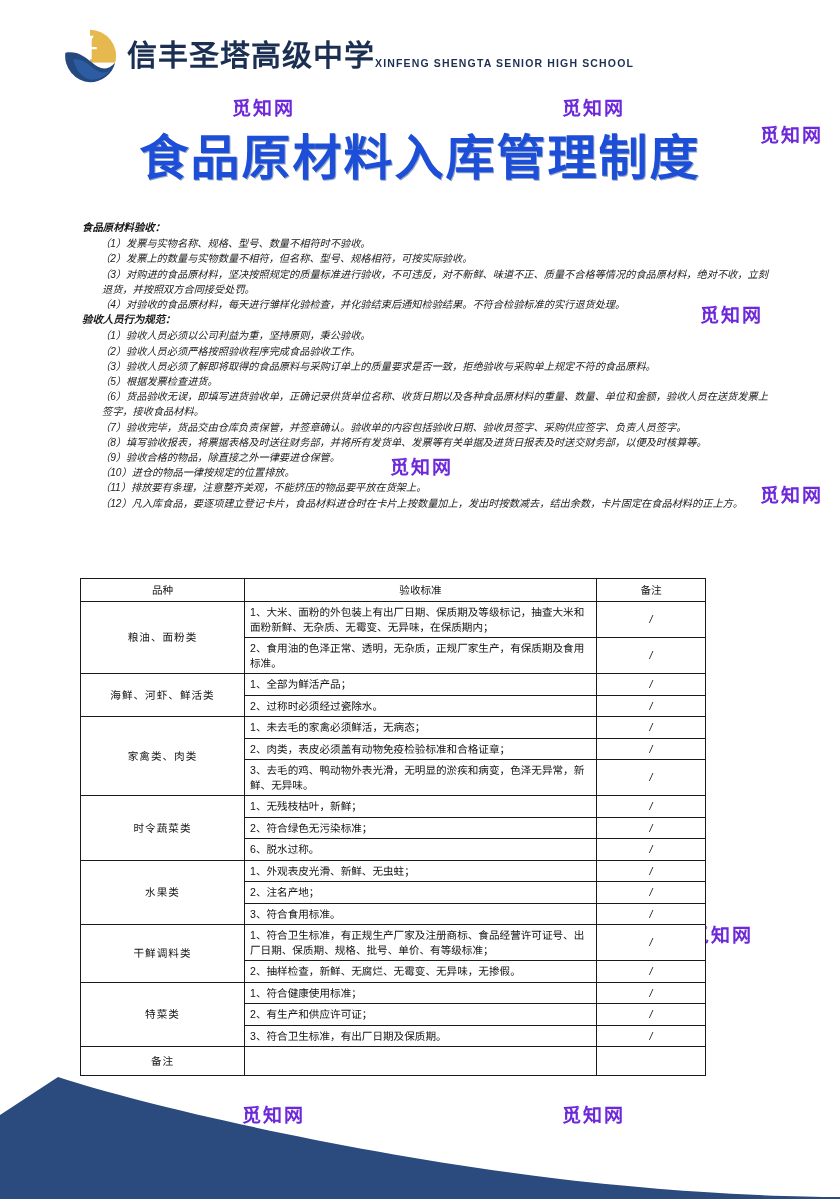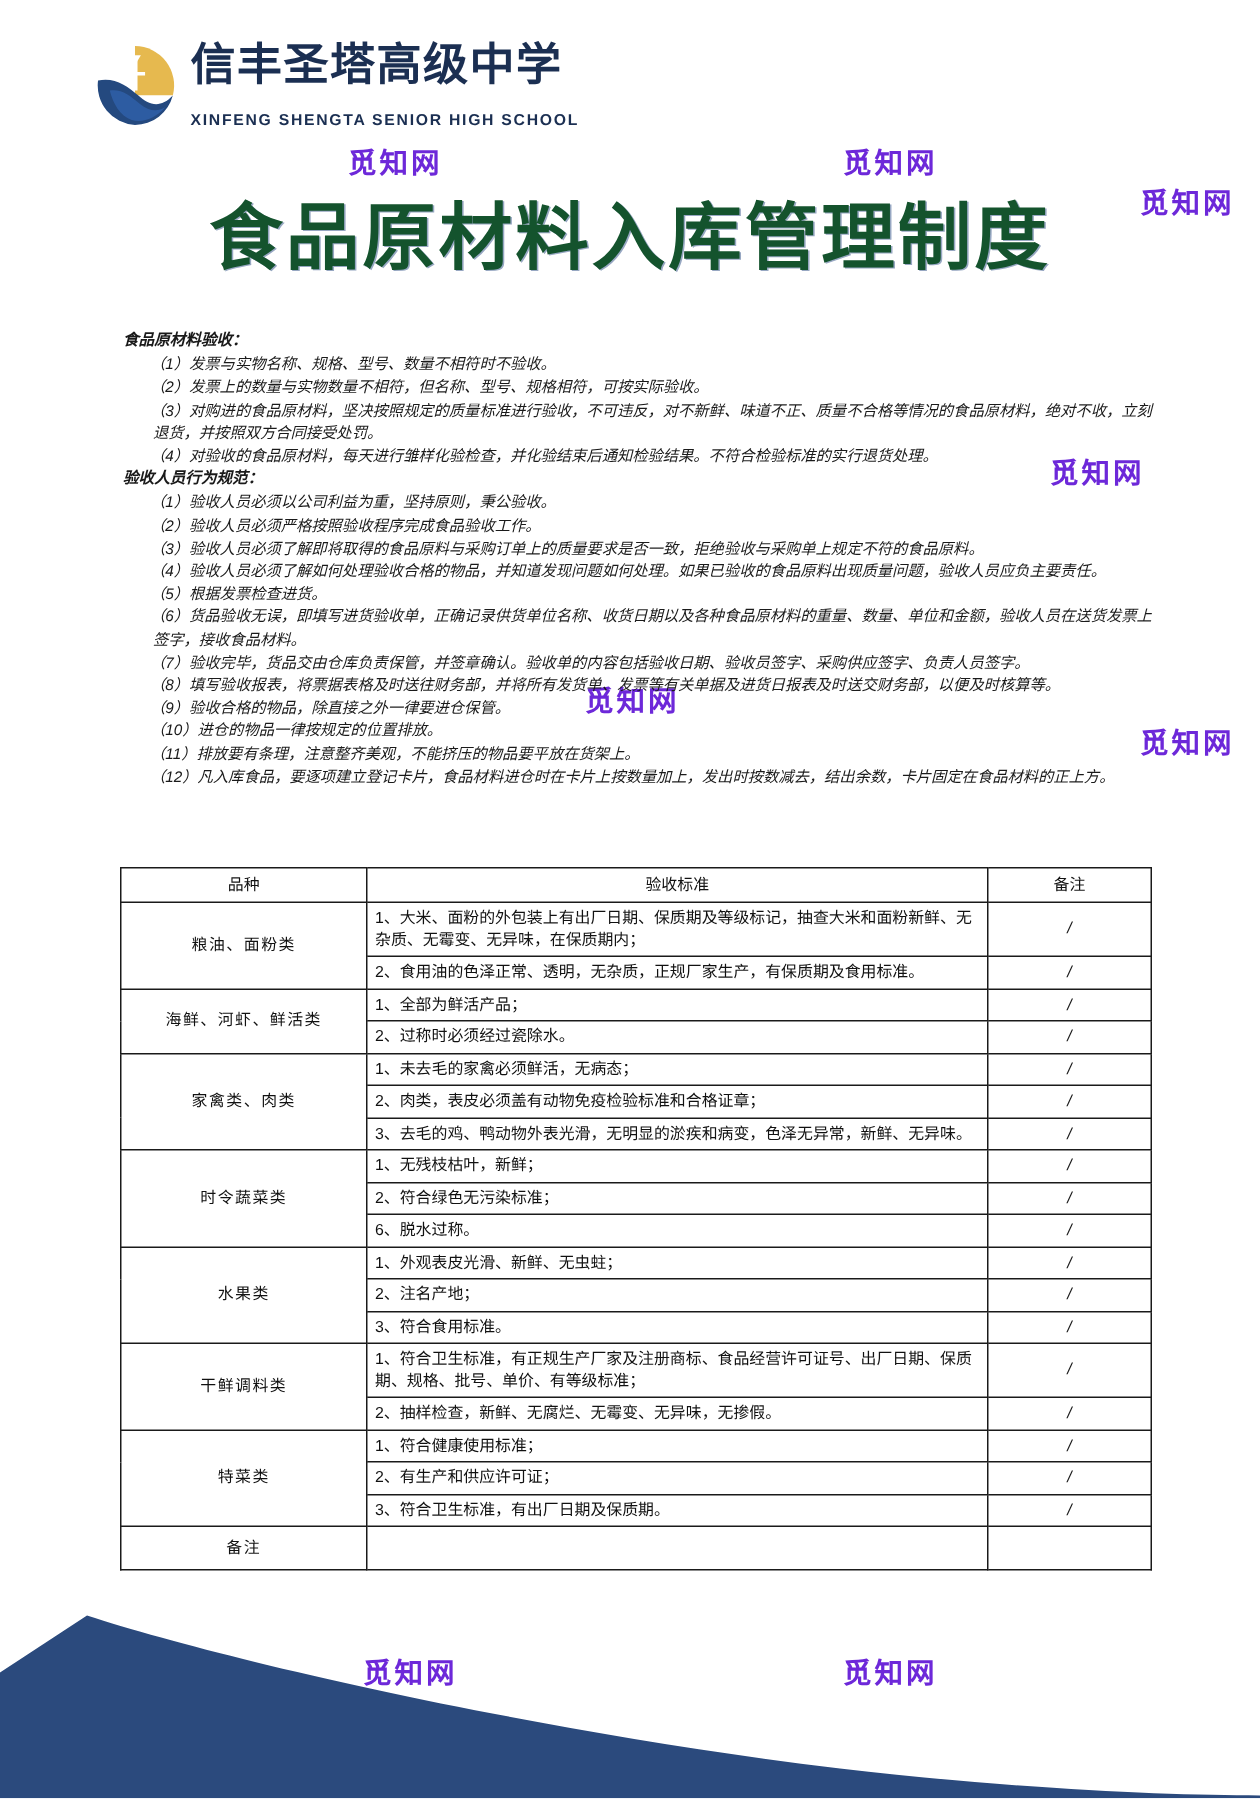--- a/index.html
+++ b/index.html
@@ -43,22 +43,23 @@
   }
   .logo-mark {
     width: 56px;
     height: 56px;
     flex: 0 0 56px;
     position: relative;
   }
   .logo-text {
     margin-left: 9px;
     display: flex;
-    flex-direction: column;
+    flex-direction: row;
     justify-content: center;
+    align-items: center;
   }
   .logo-cn {
     font-size: 30px;
     font-weight: bold;
     color: #1b2f52;
     letter-spacing: 1px;
     line-height: 1.08;
   }
   .logo-en {
     font-size: 10.5px;
@@ -71,21 +72,21 @@
 
   
   .poster-title {
     position: absolute;
     left: 0;
     right: 0;
     top: 118px;
     text-align: center;
     font-size: 49px;
     font-weight: bold;
-    color: #14532d;
+    color: #1d4ed8;
     letter-spacing: 2px;
     z-index: 3;
     text-shadow: 1px 1px 0 #97a7c2;
   }
 
   
   .body-copy {
     position: absolute;
     left: 82px;
     top: 220px;
@@ -109,21 +110,21 @@
     margin: 0;
     padding-left: 20px;
     text-indent: -2px;
   }
 
   
   .std-table {
     position: absolute;
     left: 80px;
     top: 578px;
-    width: 688px;
+    width: 626px;
     border-collapse: collapse;
     z-index: 3;
     background: #fff;
     table-layout: fixed;
   }
   .std-table td, .std-table th {
     border: 1px solid #1a1a1a;
     font-size: 10.6px;
     color: #111;
     padding: 3px 5px;
@@ -196,21 +197,20 @@
   <div class="body-copy" id="body-copy">
       <div class="sec-head">食品原材料验收：</div>
       <div class="para-item">（1）发票与实物名称、规格、型号、数量不相符时不验收。</div>
       <div class="para-item">（2）发票上的数量与实物数量不相符，但名称、型号、规格相符，可按实际验收。</div>
       <div class="para-item">（3）对购进的食品原材料，坚决按照规定的质量标准进行验收，不可违反，对不新鲜、味道不正、质量不合格等情况的食品原材料，绝对不收，立刻退货，并按照双方合同接受处罚。</div>
       <div class="para-item">（4）对验收的食品原材料，每天进行雏样化验检查，并化验结束后通知检验结果。不符合检验标准的实行退货处理。</div>
       <div class="sec-head">验收人员行为规范：</div>
       <div class="para-item">（1）验收人员必须以公司利益为重，坚持原则，秉公验收。</div>
       <div class="para-item">（2）验收人员必须严格按照验收程序完成食品验收工作。</div>
       <div class="para-item">（3）验收人员必须了解即将取得的食品原料与采购订单上的质量要求是否一致，拒绝验收与采购单上规定不符的食品原料。</div>
-      <div class="para-item">（4）验收人员必须了解如何处理验收合格的物品，并知道发现问题如何处理。如果已验收的食品原料出现质量问题，验收人员应负主要责任。</div>
       <div class="para-item">（5）根据发票检查进货。</div>
       <div class="para-item">（6）货品验收无误，即填写进货验收单，正确记录供货单位名称、收货日期以及各种食品原材料的重量、数量、单位和金额，验收人员在送货发票上签字，接收食品材料。</div>
       <div class="para-item">（7）验收完毕，货品交由仓库负责保管，并签章确认。验收单的内容包括验收日期、验收员签字、采购供应签字、负责人员签字。</div>
       <div class="para-item">（8）填写验收报表，将票据表格及时送往财务部，并将所有发货单、发票等有关单据及进货日报表及时送交财务部，以便及时核算等。</div>
       <div class="para-item">（9）验收合格的物品，除直接之外一律要进仓保管。</div>
       <div class="para-item">（10）进仓的物品一律按规定的位置排放。</div>
       <div class="para-item">（11）排放要有条理，注意整齐美观，不能挤压的物品要平放在货架上。</div>
       <div class="para-item">（12）凡入库食品，要逐项建立登记卡片，食品材料进仓时在卡片上按数量加上，发出时按数减去，结出余数，卡片固定在食品材料的正上方。</div>
     </div>
 

